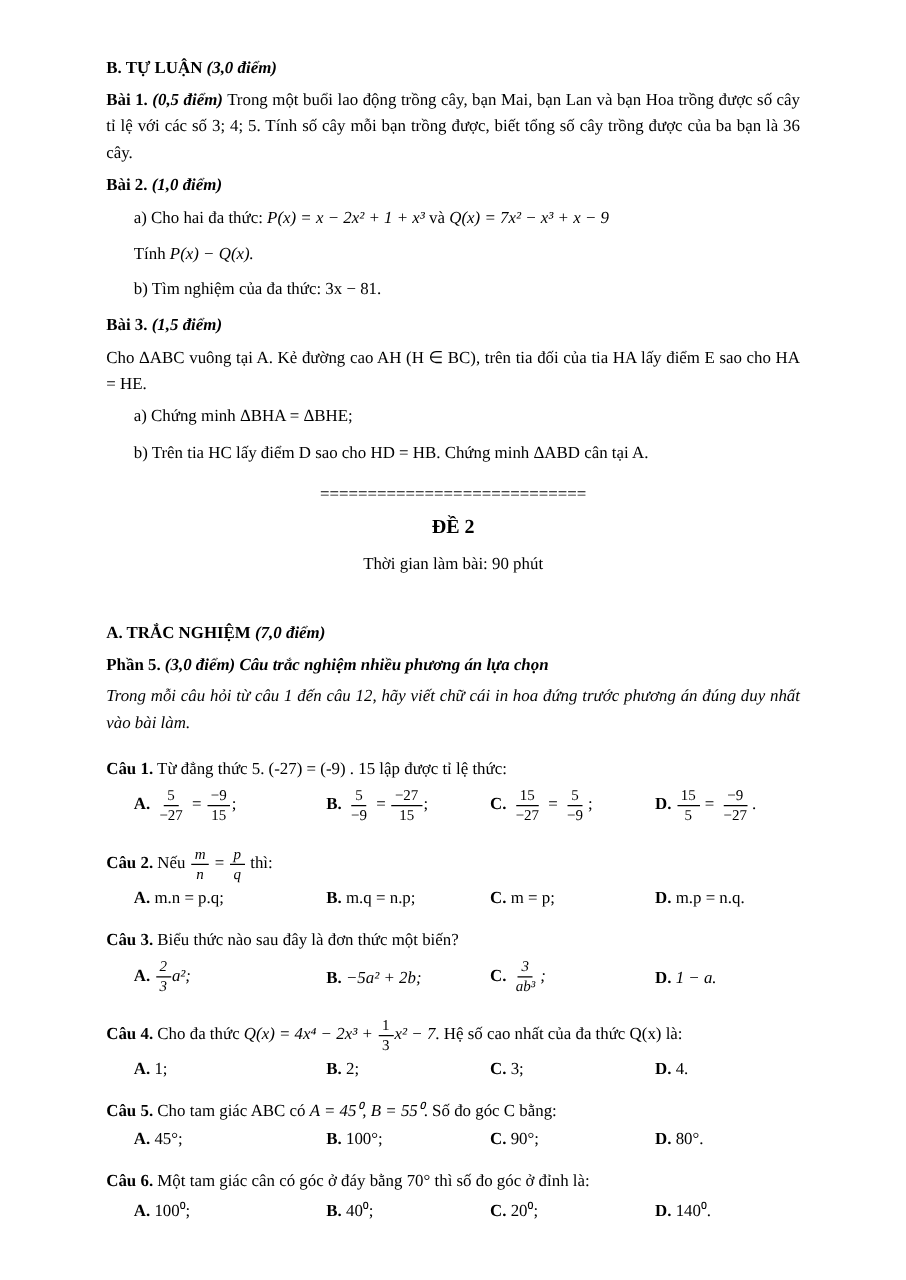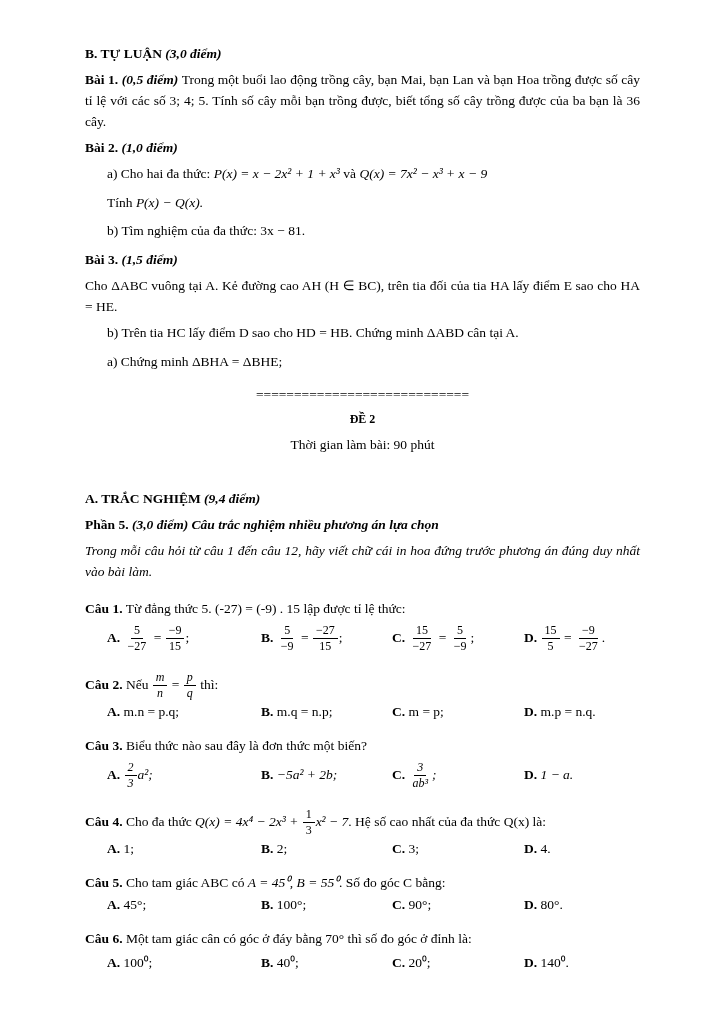--- a/index.html
+++ b/index.html
@@ -11,21 +11,21 @@
   .page { width:725px; height:1024px; padding:44px 85px 0 85px; overflow:hidden; }
   p { margin:0 0 5px 0; line-height:1.55; }
   .b  { font-weight:bold; }
   .bi { font-weight:bold; font-style:italic; }
   .i  { font-style:italic; }
   .math { font-style:italic; }
   .just { text-align:justify; }
   .ind  { margin-left:22px; margin-bottom:8px; }
   .center { text-align:center; }
   .sep { margin:12px 0 4px 0; }
-  .title2 { font-weight:bold; margin-bottom:6px; font-size:12px; }
+  .title2 { font-weight:bold; margin-bottom:6px; font-size:16px; }
   .subtitle { margin-bottom:34px; }
   .qhead { margin:16px 0 3px 0; }
   .opts {
     display:grid; grid-template-columns:154px 131px 132px auto;
     align-items:center; margin:2px 0 8px 22px;
   }
   .frac {
     display:inline-flex; flex-direction:column; align-items:center;
     font-size:12px; line-height:1.25; vertical-align:middle; margin:0 1px;
   }
@@ -46,29 +46,29 @@
   <p class="ind"><span>a) Cho hai đa thức:</span> <span class="math">P(x) = x − 2x² + 1 + x³</span> <span>và</span> <span class="math">Q(x) = 7x² − x³ + x − 9</span></p>
 
   <p class="ind"><span>Tính</span> <span class="math">P(x) − Q(x).</span></p>
 
   <p class="ind"><span>b) Tìm nghiệm của đa thức:</span> <span>3x − 81.</span></p>
 
   <p><span class="b">Bài 3.</span> <span class="bi">(1,5 điểm)</span></p>
 
   <p class="just">Cho ΔABC vuông tại A. Kẻ đường cao AH (H ∈ BC), trên tia đối của tia HA lấy điểm E sao cho HA = HE.</p>
 
+  <p class="ind">a) Chứng minh ΔBHA = ΔBHE;</p>
+
   <p class="ind">b) Trên tia HC lấy điểm D sao cho HD = HB. Chứng minh ΔABD cân tại A.</p>
-
-  <p class="ind">a) Chứng minh ΔBHA = ΔBHE;</p>
 
   <p class="center sep">============================</p>
   <p class="center title2">ĐỀ 2</p>
   <p class="center subtitle">Thời gian làm bài: 90 phút</p>
 
-  <p><span class="b">A. TRẮC NGHIỆM</span> <span class="bi">(9,4 điểm)</span></p>
+  <p><span class="b">A. TRẮC NGHIỆM</span> <span class="bi">(7,0 điểm)</span></p>
 
   <p><span class="b">Phần 5.</span> <span class="bi">(3,0 điểm) Câu trắc nghiệm nhiều phương án lựa chọn</span></p>
 
   <p class="i just">Trong mỗi câu hỏi từ câu 1 đến câu 12, hãy viết chữ cái in hoa đứng trước phương án đúng duy nhất vào bài làm.</p>
 
   <p class="qhead"><span class="b">Câu 1.</span> <span>Từ đẳng thức 5. (-27) = (-9) . 15 lập được tỉ lệ thức:</span></p>
   <div class="opts">
     <div><span class="b">A.</span> <span class="frac">
           <span class="num">5</span>
           <span class="den">−27</span>

